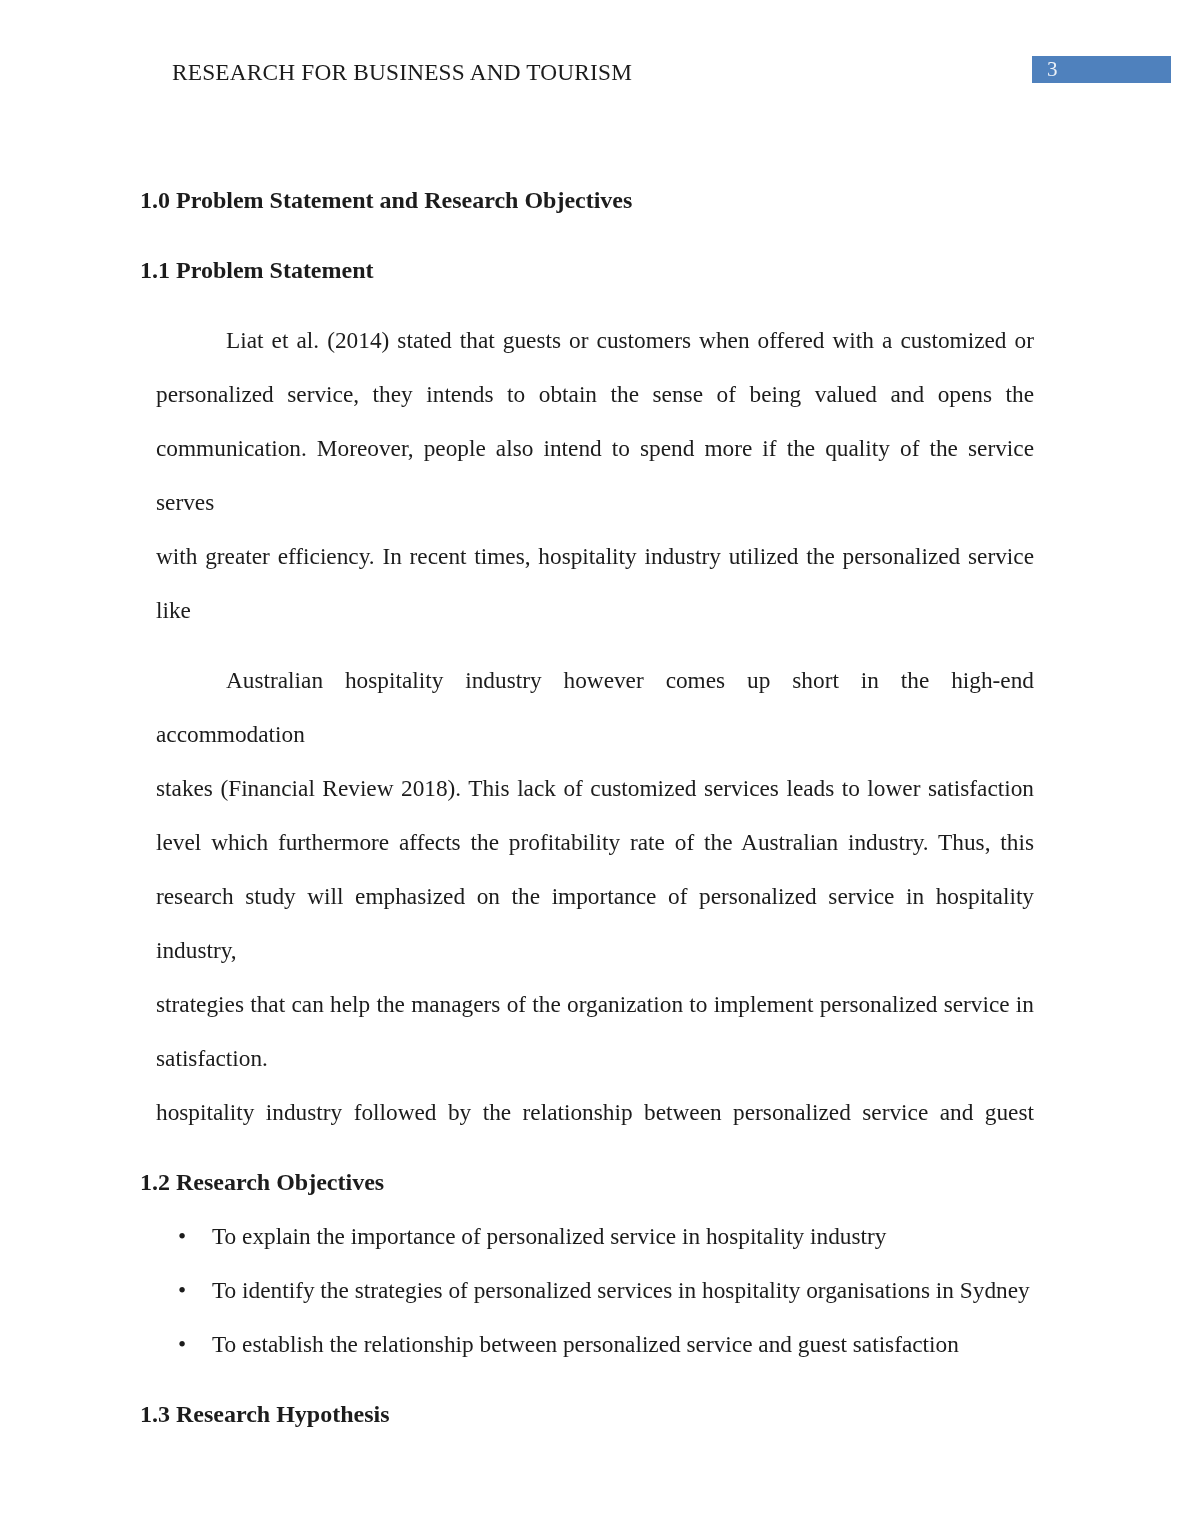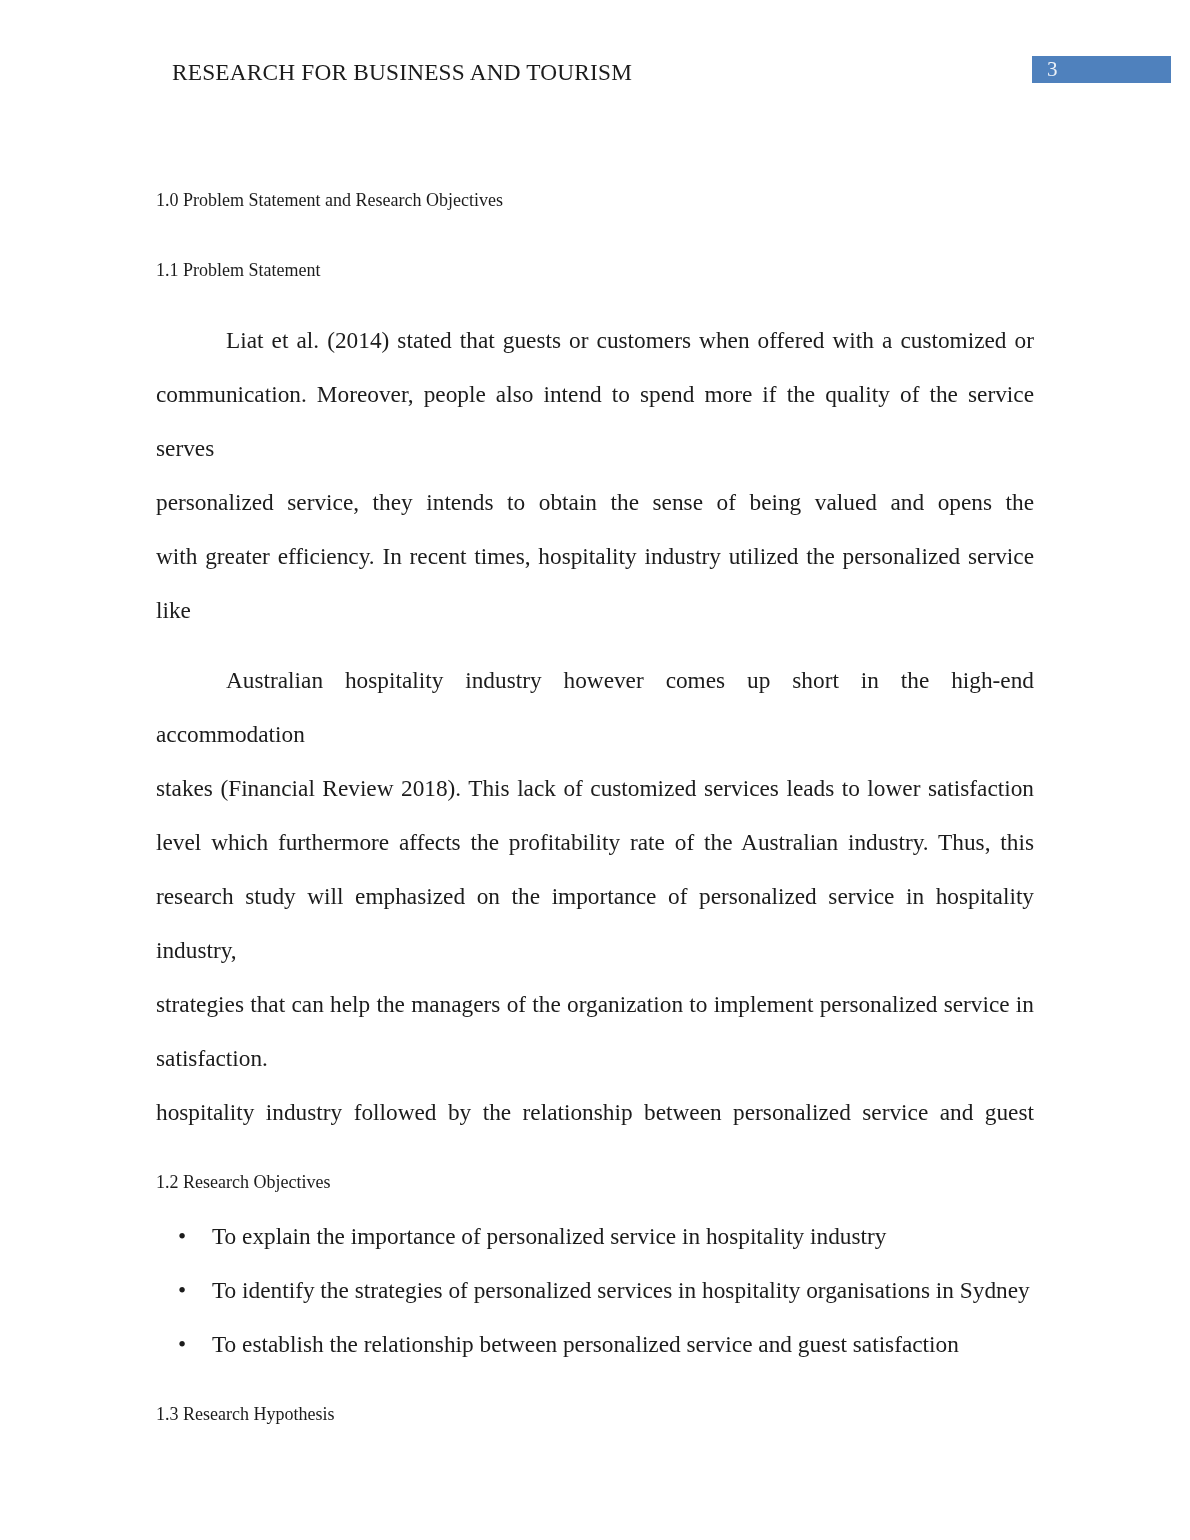--- a/index.html
+++ b/index.html
@@ -36,23 +36,23 @@
   }
   
   .content {
     position: absolute;
     top: 0; left: 140px;
     width: 910px;
     font-size: 23.3px;
     line-height: 54px;
   }
   .heading {
-    margin: 16px 0 0 16px;
-    font-size: 18px;
-    font-weight: normal;
+    margin: 16px 0 0 0;
+    font-size: 24px;
+    font-weight: bold;
     line-height: 54px;
   }
   .h-main { margin-top: 173px; }
   .para { margin: 16px; }
   .line {
     text-align: justify;
     text-align-last: justify;
   }
   .line.last { text-align-last: auto; text-align: left; }
   .line.indent { text-indent: 70px; }
@@ -83,22 +83,22 @@
   </div>
 
   <div class="content">
 
     <div class="heading h-main">1.0 Problem Statement and Research Objectives</div>
 
     <div class="heading">1.1 Problem Statement</div>
 
     <div class="para">
       <div class="line indent">Liat et al. (2014) stated that guests or customers when offered with a customized or</div>
+      <div class="line">personalized service, they intends to obtain the sense of being valued and opens the</div>
       <div class="line">communication. Moreover, people also intend to spend more if the quality of the service serves</div>
-      <div class="line">personalized service, they intends to obtain the sense of being valued and opens the</div>
       <div class="line">with greater efficiency. In recent times, hospitality industry utilized the personalized service like</div>
     </div>
 
     <div class="para">
       <div class="line indent">Australian hospitality industry however comes up short in the high-end accommodation</div>
       <div class="line">stakes (Financial Review 2018). This lack of customized services leads to lower satisfaction</div>
       <div class="line">level which furthermore affects the profitability rate of the Australian industry.  Thus, this</div>
       <div class="line">research study will emphasized on the importance of personalized service in hospitality industry,</div>
       <div class="line">strategies that can help the managers of the organization to implement personalized service in</div>
       <div class="line last">satisfaction.</div>

